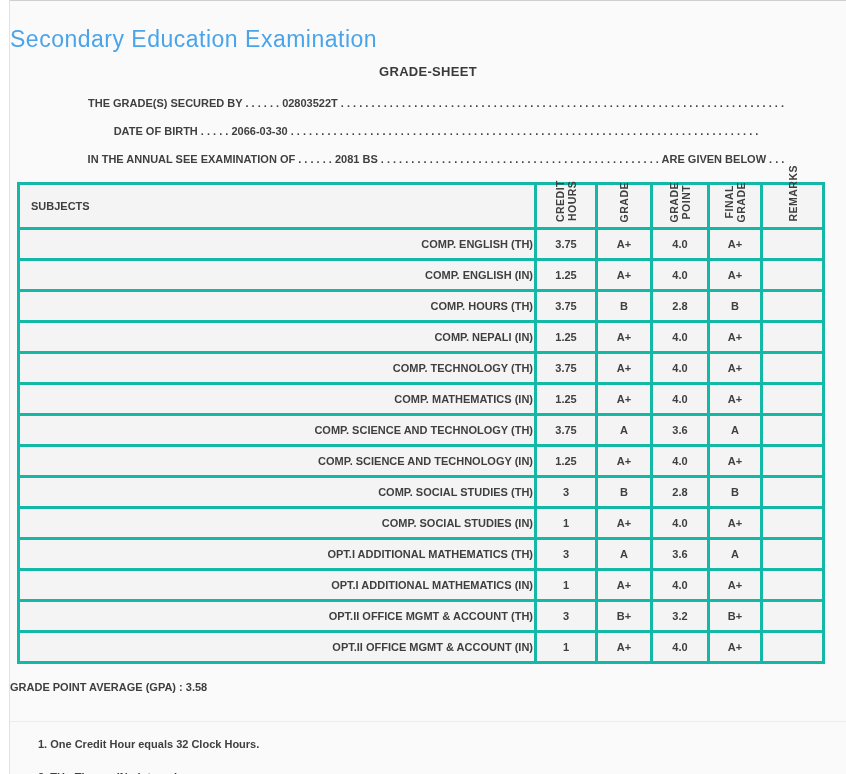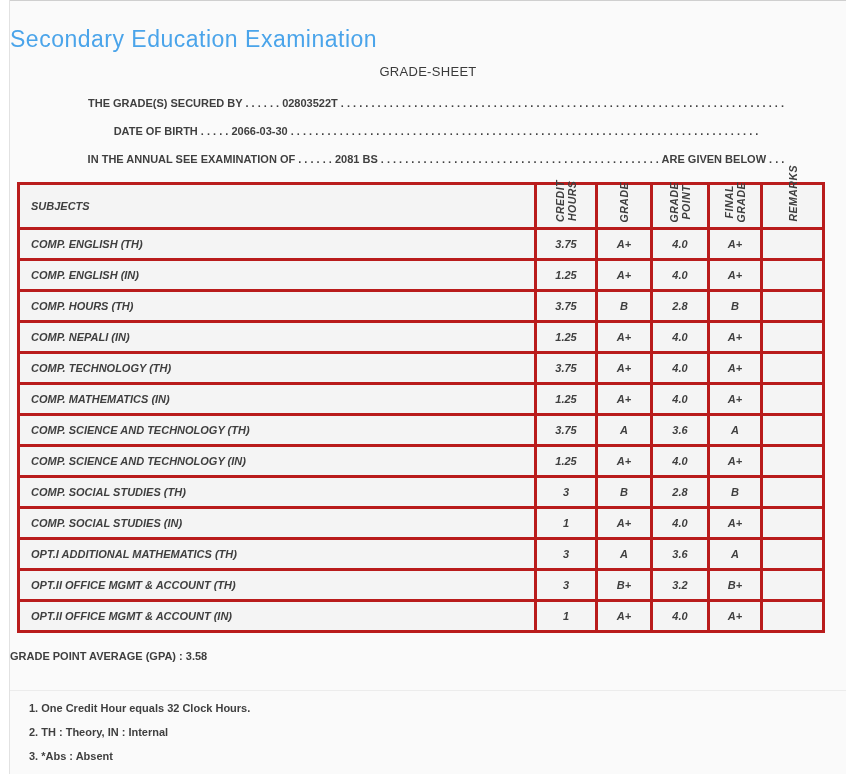--- a/index.html
+++ b/index.html
@@ -16,58 +16,58 @@
   }
   .content { margin-left:10px; height:100%; background:#fafafa; }
 
   .page-title {
     margin:0; padding-top:25px; text-align:left;
     font-size:23px; font-weight:400; letter-spacing:0.5px;
     color:#4AA4EA;
   }
   .sheet-subtitle {
     margin:11px 0 0; text-align:center;
-    font-size:13px; font-weight:400; letter-spacing:0.3px; color:#3a3a3a;
+    font-size:13px; font-weight:700; letter-spacing:0.3px; color:#3a3a3a;
   }
 
   .info { margin:10px 0 0 26px; }
   .info p {
     margin:0; font-size:11px; font-weight:700; line-height:28px;
     white-space:nowrap; overflow:hidden; max-width:800px;text-align:center;
   }
 
   table.grades {
     margin:9px 0 0 7px; width:808px; table-layout:fixed;
-    border-collapse:separate; border-spacing:3px; background:#b91c1c;font-style:italic;
+    border-collapse:separate; border-spacing:3px; background:#14b8a6;
   }
   table.grades th, table.grades td {
     background:#f4f4f4; font-size:11px; font-weight:700; color:#3f3f3f;
     overflow:visible;
   }
   thead th { height:40px; vertical-align:bottom; }
   th.subjects-th { vertical-align:middle; text-align:left; padding-left:11px; }
   th.vert-th { position:relative; }
   .vtext {
     position:absolute; bottom:5px; left:50%;
     transform:translateX(-50%) rotate(180deg);
     writing-mode:vertical-rl; white-space:pre-line;
     line-height:12px; font-size:10.5px; letter-spacing:0.5px;
   }
   tbody td { height:26px; }
-  td.subject-cell { text-align:left; padding-left:11px; }
+  td.subject-cell { text-align:right; padding-left:11px; }
   td.val { text-align:center; }
 
   .gpa {
     margin:15px 21px 0 0; text-align:left;
     font-size:11px; font-weight:700; line-height:16px;
   }
   .divider { margin-top:26px; border-top:1px solid #ececec; height:0; }
   .notes { margin:7px 0 0 16px; }
   .notes p {
-    margin:3px; font-size:11px; font-weight:700; line-height:21px; white-space:pre;
+    margin:12px; font-size:11px; font-weight:700; line-height:21px; white-space:pre;
   }
 </style>
 </head>
 <body>
 
 <div class="left-strip"></div>
 
 <div class="content">
 
   <h1 class="page-title">Secondary Education Examination</h1>
@@ -194,20 +194,28 @@
         </tr>
         <tr>
           <td class="subject-cell">OPT.I ADDITIONAL MATHEMATICS (TH)</td>
           <td class="val">3</td>
           <td class="val">A</td>
           <td class="val">3.6</td>
           <td class="val">A</td>
           <td class="val"></td>
         </tr>
         <tr>
+          <td class="subject-cell">OPT.I ADDITIONAL MATHEMATICS (IN)</td>
+          <td class="val">1</td>
+          <td class="val">A+</td>
+          <td class="val">4.0</td>
+          <td class="val">A+</td>
+          <td class="val"></td>
+        </tr>
+        <tr>
           <td class="subject-cell">OPT.II OFFICE MGMT &amp; ACCOUNT (TH)</td>
           <td class="val">3</td>
           <td class="val">B+</td>
           <td class="val">3.2</td>
           <td class="val">B+</td>
           <td class="val"></td>
         </tr>
         <tr>
           <td class="subject-cell">OPT.II OFFICE MGMT &amp; ACCOUNT (IN)</td>
           <td class="val">1</td>

